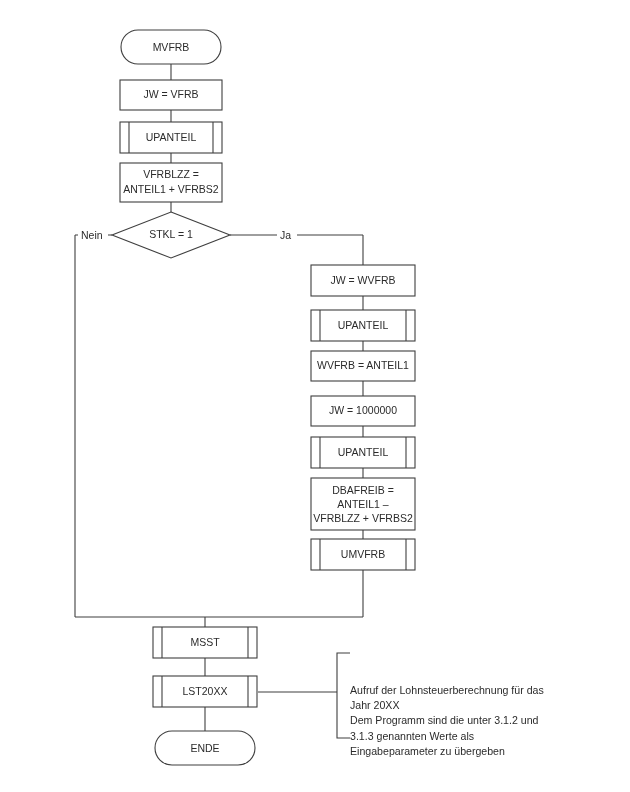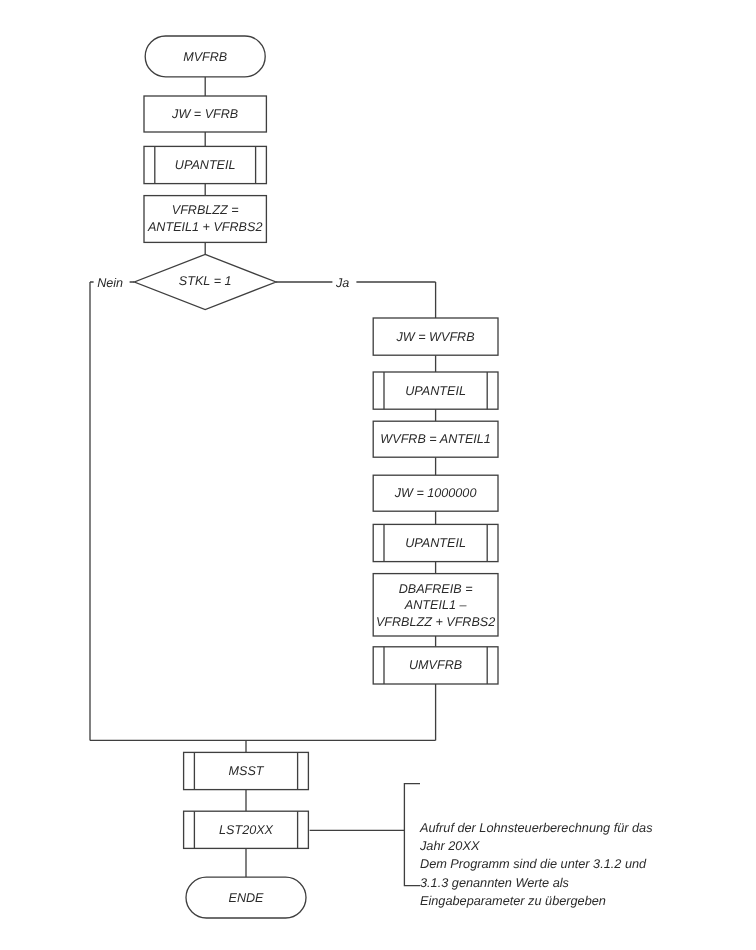--- a/index.html
+++ b/index.html
@@ -14,21 +14,20 @@
     position: relative;
     font-family: "Liberation Sans", "DejaVu Sans", sans-serif;
     overflow: hidden;
   }
   #chart-root {
     position: absolute;
     left: 0;
     top: 0;
     width: 630px;
     height: 792px;
-    font-style: italic;
   }
   svg.flow {
     position: absolute;
     left: 0;
     top: 0;
     width: 630px;
     height: 792px;
   }
   .node-text {
     font-family: "Liberation Sans", "DejaVu Sans", sans-serif;

